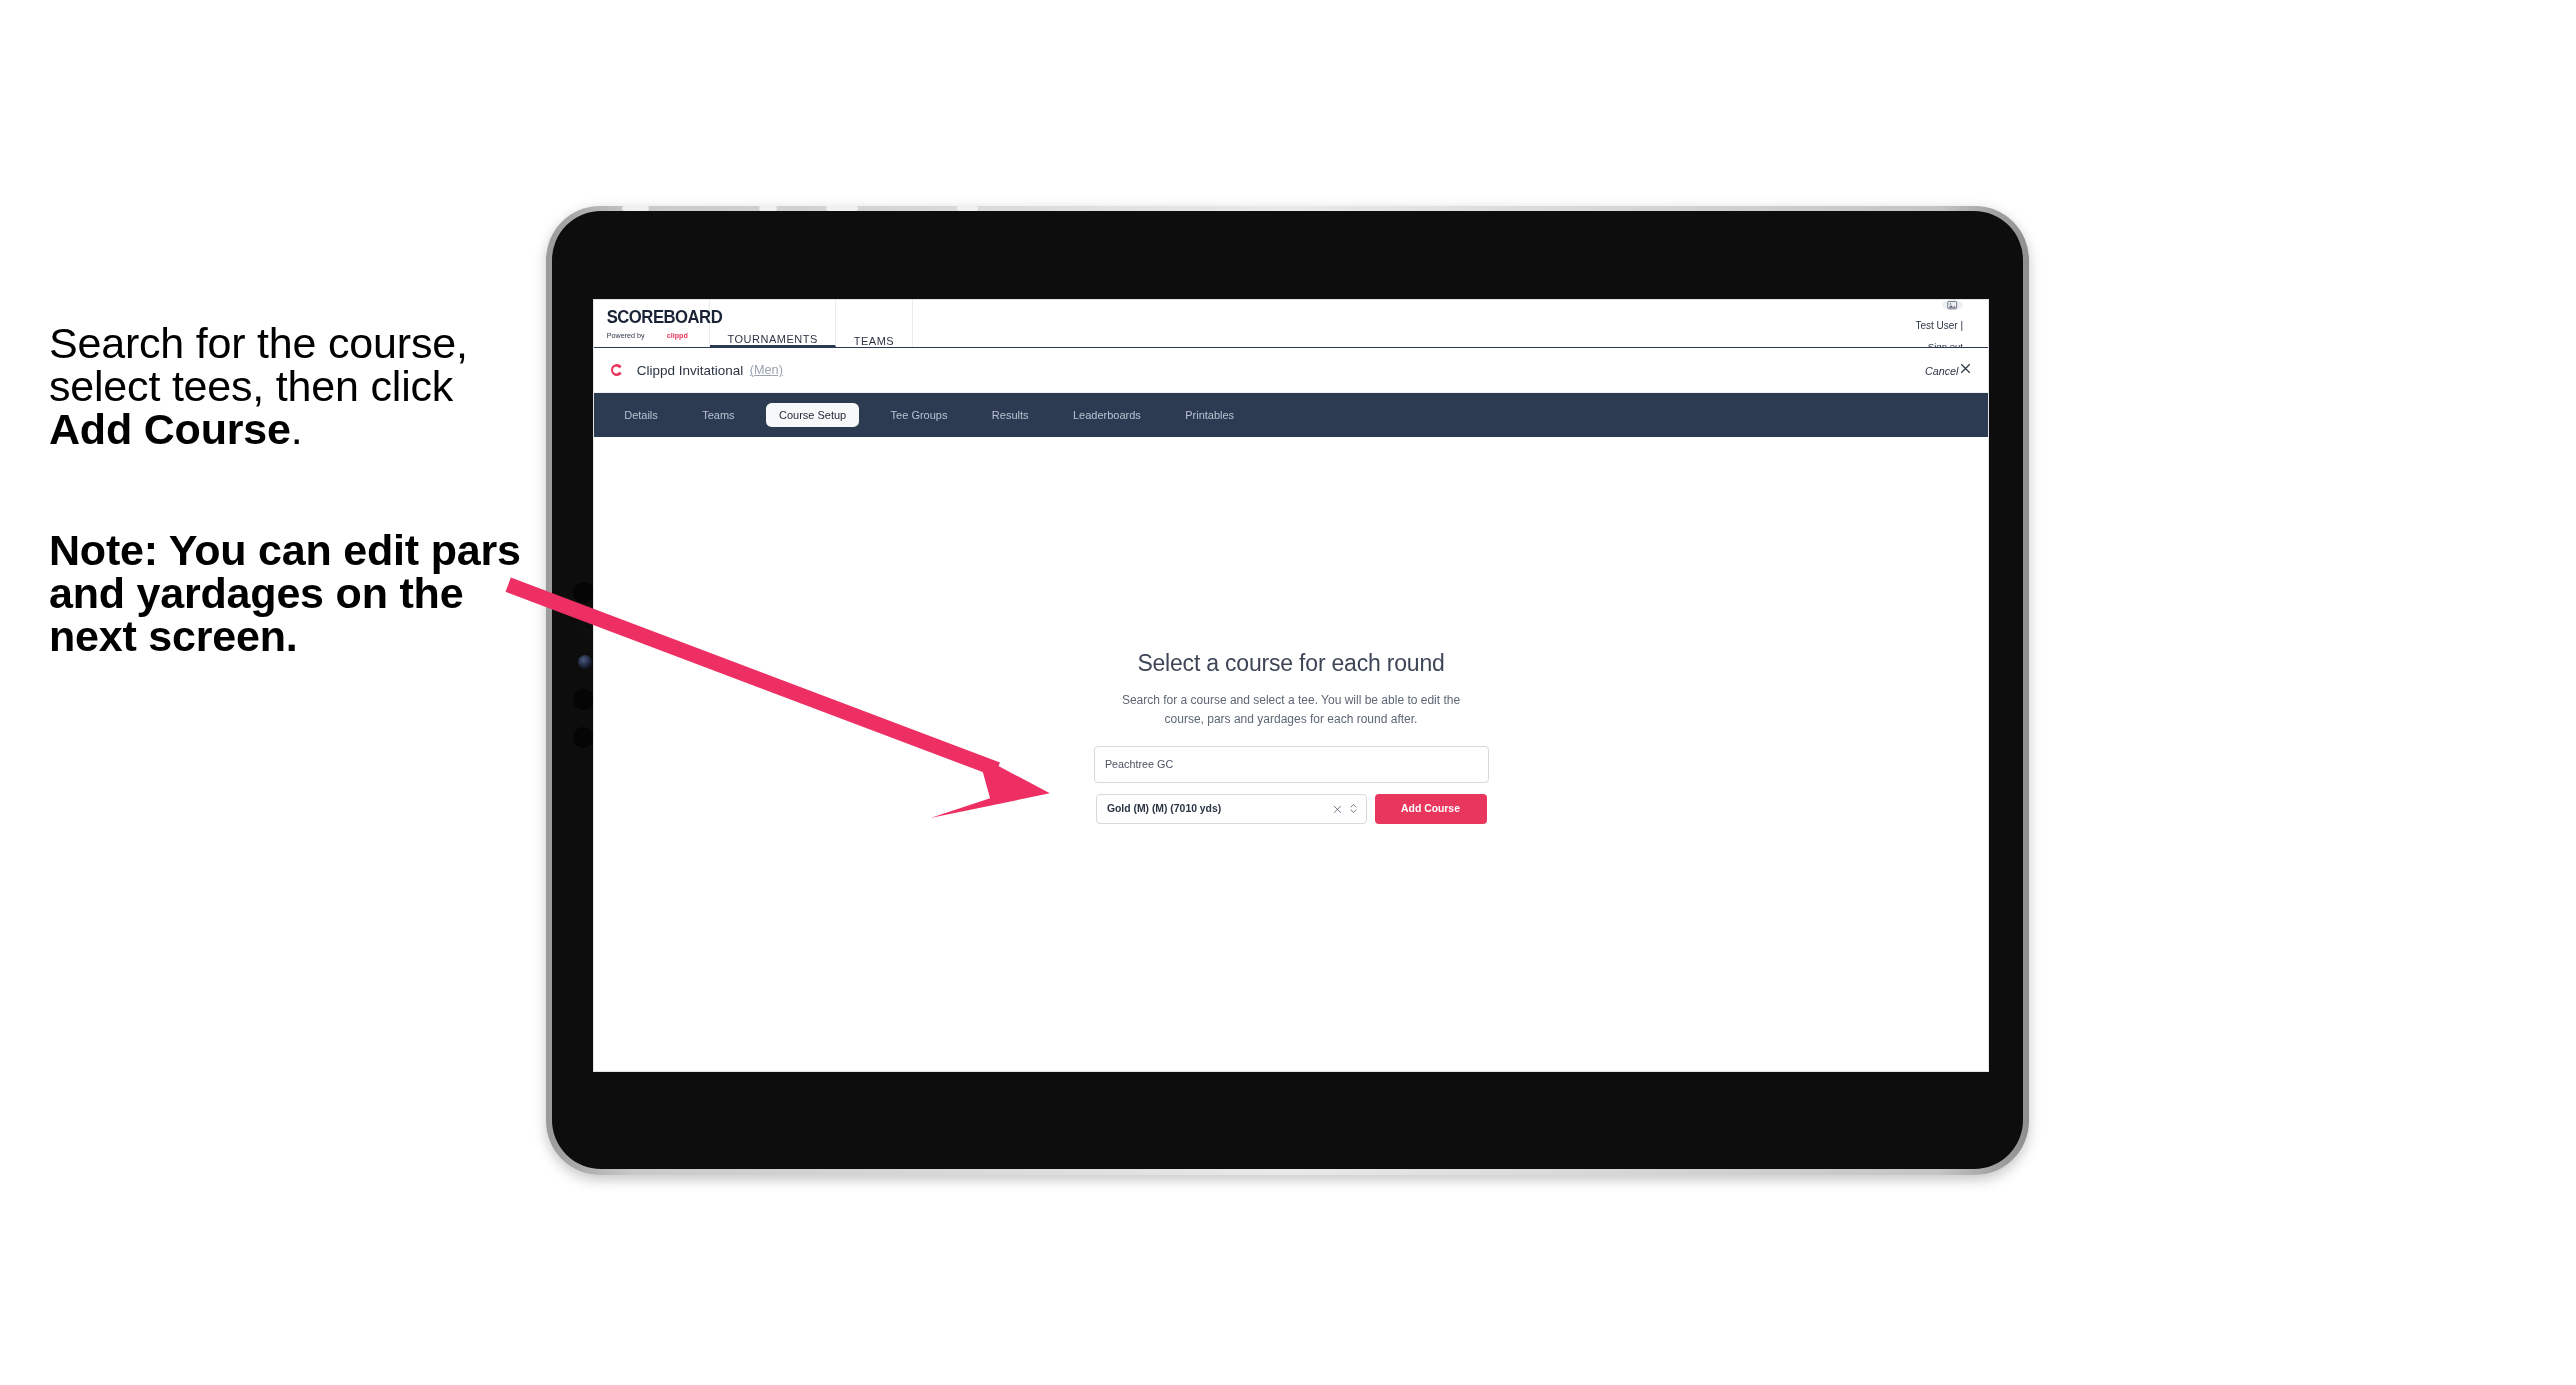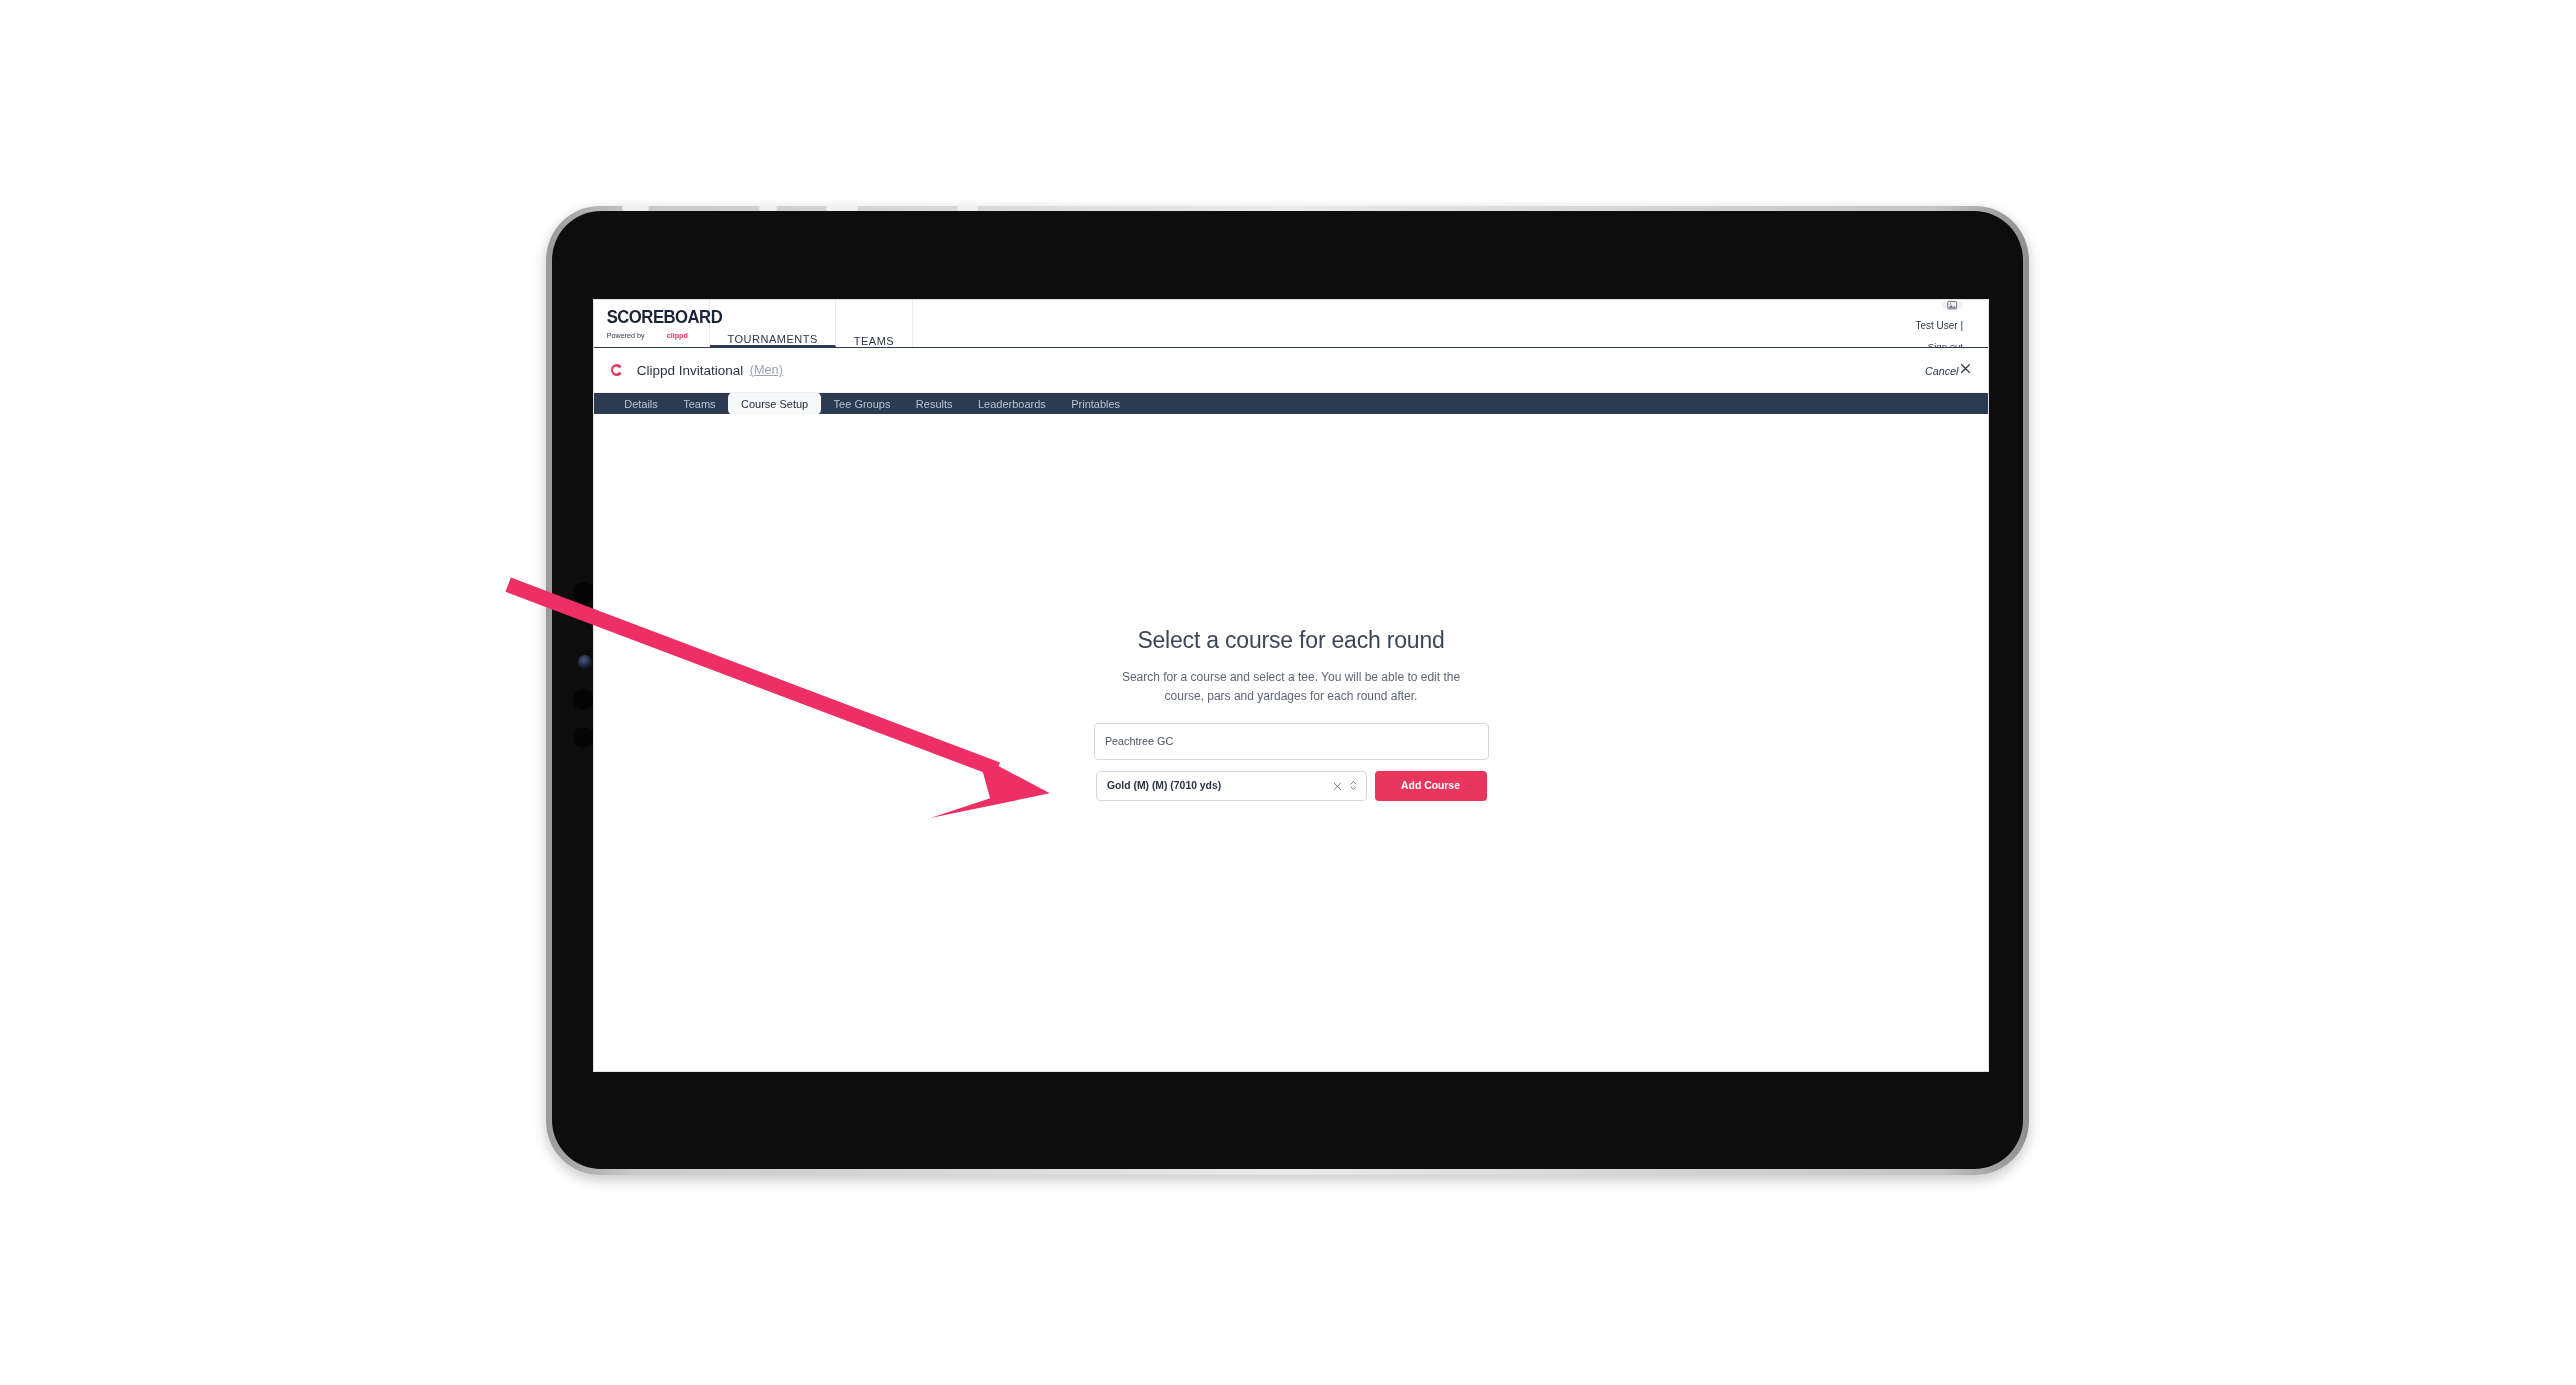--- a/index.html
+++ b/index.html
@@ -200,26 +200,26 @@
     display: flex;
     align-items: flex-end;
     gap: 1px;
     cursor: pointer;
     font-style: italic;
   }
   #cancel-label { font-size: 10.8px; color: #2b3445; }
 
   
   #subnav {
-    height: 21px;
+    height: 44px;
     background: #2c3a52;
     display: flex;
     align-items: center;
     padding-left: 17.5px;
-    gap: 0;
+    gap: 19px;
   }
   .subnav-tab {
     font-size: 11px;
     color: #b9c2d1;
     padding: 5.6px 12.7px;
     border-radius: 5.6px;
     cursor: pointer;
     white-space: nowrap;
   }
   .subnav-tab.active {
@@ -327,20 +327,24 @@
     left: 0; top: 0;
     width: 2576px; height: 1386px;
     pointer-events: none;
   }
 </style>
 </head>
 <body>
 
 <div id="stage">
 
+  <div id="annotation">
+    <div class="ann-para first"><span>Search for the course, select tees, then click </span><span class="ann-strong">Add Course</span><span>.</span></div>
+    <div class="ann-para second">Note: You can edit pars and yardages on the next screen.</div>
+  </div>
 
   <div id="tablet-outer">
 
     <div class="edge-bump" style="left:76px;  width:27px;"></div>
     <div class="edge-bump" style="left:213px; width:17.5px;"></div>
     <div class="edge-bump" style="left:280px; width:32px;"></div>
     <div class="edge-bump" style="left:411px; width:21px;"></div>
 
     <div id="tablet-body">
       <div class="sensor big" style="left:21px; top:371px;"></div>

